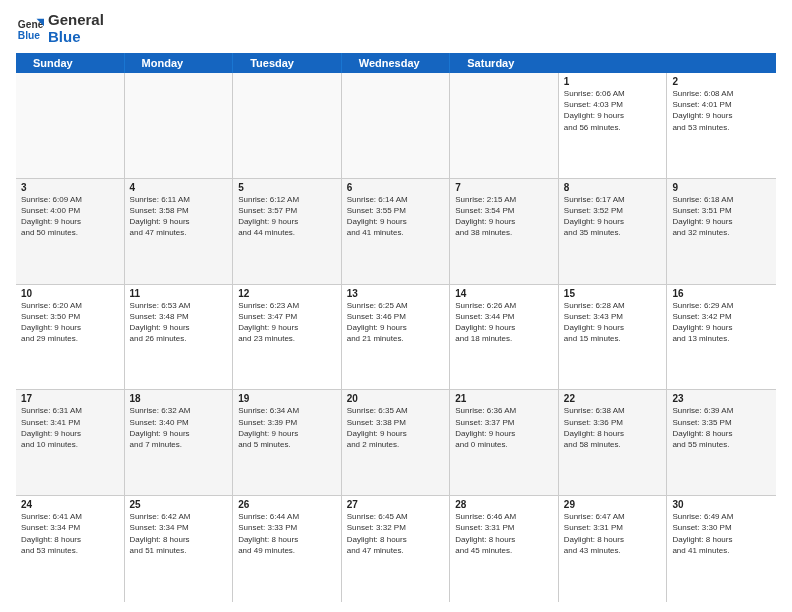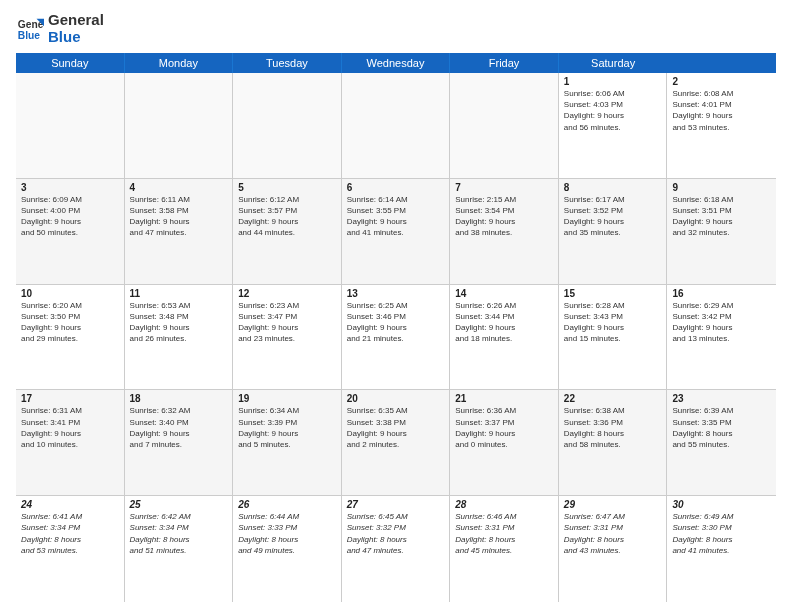--- a/index.html
+++ b/index.html
@@ -57,37 +57,37 @@
       flex-direction: column;
     }
     .cal-header {
       display: grid;
       grid-template-columns: repeat(7, 1fr);
       background: #1565c0;
     }
     .cal-header-cell {
       color: #fff;
       font-size: 11px;
-      font-weight: normal;
-      padding: 4px 23px;
-      text-align: center;
+      font-weight: bold;
+      padding: 4px 17px;
+      text-align: left;
       border-right: 1px solid #1976d2;
     }
     .cal-header-cell:last-child { border-right: none; }
     .cal-body {
       flex: 1;
       display: grid;
       grid-template-rows: repeat(5, 1fr);
     }
     .cal-row {
       display: grid;
       grid-template-columns: repeat(7, 1fr);
       border-bottom: 1px solid #ccc;
     }
-    .cal-row:last-child { border-bottom: none; font-style: italic; }
+    .cal-row:last-child { border-bottom: none; }
     .cal-cell {
       border-right: 1px solid #ccc;
       padding: 3px 5px;
       font-size: 8.5px;
       color: #333;
       background: #fff;
     }
     .cal-cell:last-child { border-right: none; }
     .cal-cell.empty { background: #f9f9f9; }
     .cal-cell.alt { background: #f5f5f5; }
@@ -124,21 +124,20 @@
       <h2></h2>
     </div>
   </div>
 
   <div class="calendar">
     <div class="cal-header">
     <div class="cal-header-cell">Sunday</div>
         <div class="cal-header-cell">Monday</div>
         <div class="cal-header-cell">Tuesday</div>
         <div class="cal-header-cell">Wednesday</div>
-        <div class="cal-header-cell">Friday</div>
         <div class="cal-header-cell">Saturday</div>
       </div>
     <div class="cal-body">
     <div class="cal-row">
           <div class="cal-cell empty"></div>
           <div class="cal-cell empty"></div>
           <div class="cal-cell empty"></div>
           <div class="cal-cell empty"></div>
           <div class="cal-cell empty"></div>
           <div class="cal-cell">

